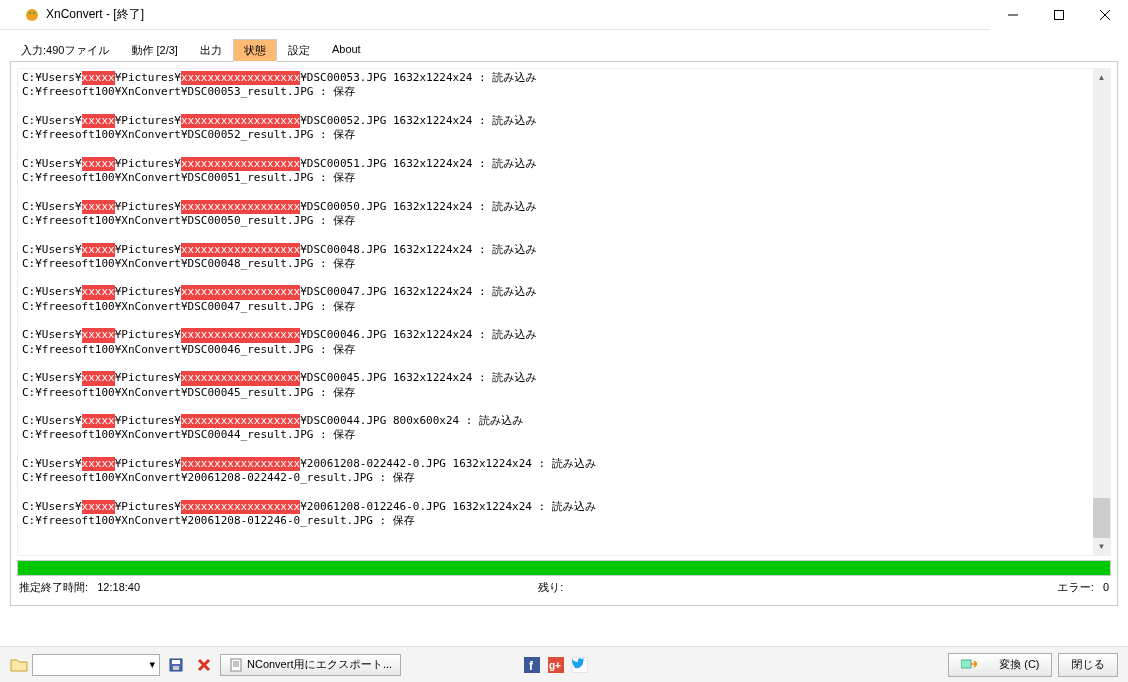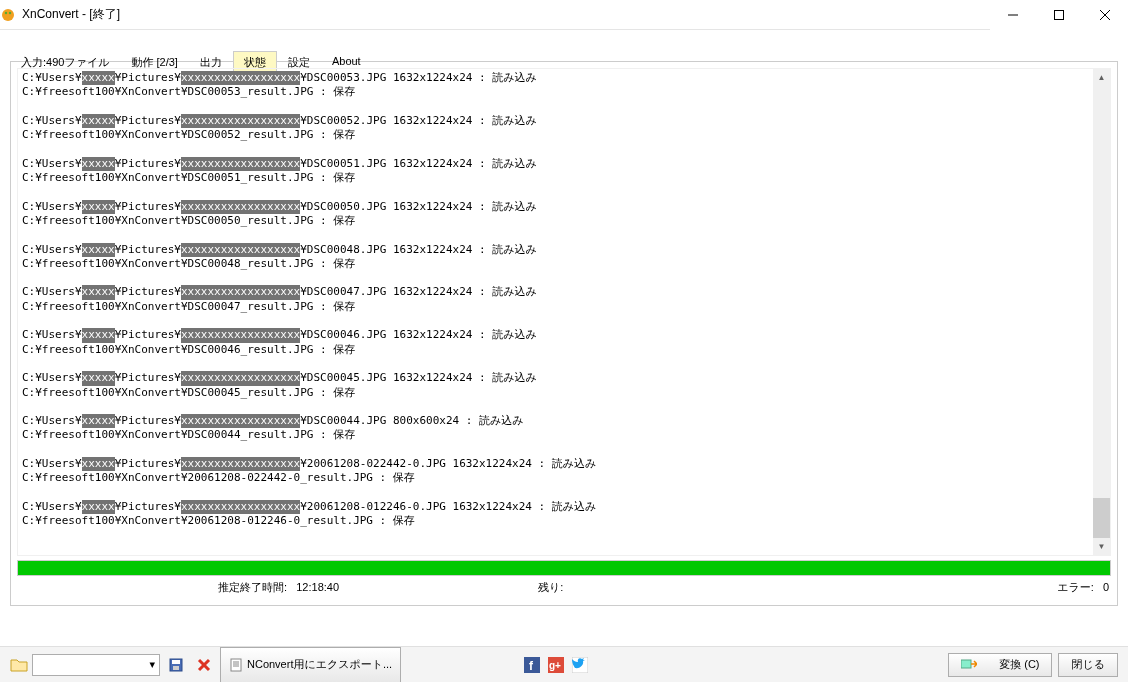--- a/index.html
+++ b/index.html
@@ -1,47 +1,47 @@
 <!DOCTYPE html>
 <html><head>
 <meta charset="utf-8">
 <style>
 * { box-sizing: border-box; margin: 0; padding: 0; }
 body { font-family: "Meiryo", "MS Gothic", sans-serif; font-size: 11px; background: #fff; width: 1128px; height: 682px; overflow: hidden; }
-.titlebar { height: 30px; display: flex; align-items: center; padding-left: 0; border-bottom: 1px solid #e5e5e5; }
+.titlebar { height: 30px; display: flex; align-items: center; padding-left: 24px; border-bottom: 1px solid #e5e5e5; }
 .titlebar-icon { width: 16px; height: 16px; margin-right: 6px; }
 .titlebar-title { flex: 1; font-size: 12px; }
 .titlebar-controls { display: flex; height: 100%; }
 .titlebar-btn { width: 46px; height: 30px; display: flex; align-items: center; justify-content: center; background: #fff; }
 .main-area { padding: 8px 10px 2px 10px; }
 .tabs { display: flex; border-bottom: 1px solid #ccc; }
-.tab { padding: 3px 10px; border: 1px solid transparent; border-bottom: none; cursor: pointer; font-size: 11px; position: relative; top: 13px; }
-.tab.active { border: 1px solid #ccc; border-bottom: 1px solid #fff; background: #fef9c3; }
+.tab { padding: 3px 10px; border: 1px solid transparent; border-bottom: none; cursor: pointer; font-size: 11px; position: relative; top: 1px; }
+.tab.active { border: 1px solid #ccc; border-bottom: 1px solid #fff; background: #fdba74; }
 .content-frame { border: 1px solid #ccc; border-top: none; padding: 6px; }
 .log-area { position: relative; height: 488px; border: 1px solid #f0f0f0; }
 .log-text { height: 100%; padding: 2px 4px; font-size: 11px; line-height: 1.3; overflow-y: hidden; white-space: pre-wrap; font-family: "MS Gothic", monospace; }
 .log-scrollbar { position: absolute; right: 0; top: 0; width: 17px; height: 100%; background: #f0f0f0; display: flex; flex-direction: column; }
 .scroll-arrow { height: 17px; display: flex; align-items: center; justify-content: center; font-size: 8px; color: #606060; }
 .scroll-track { flex: 1; position: relative; }
 .scroll-thumb { position: absolute; bottom: 0; width: 100%; height: 40px; background: #cdcdcd; }
 .progress-bar { height: 16px; background: #00c800; margin-top: 4px; border: 1px solid #ccc; }
 .status-row { display: flex; padding: 4px 2px; font-size: 11px; }
-.status-left { flex: 1; text-align: center; }
+.status-left { flex: 1; }
 .status-mid { flex: 1; text-align: left; }
 .status-right { text-align: center; }
 .bottom-bar { position: absolute; bottom: 0; left: 0; right: 0; height: 36px; border-top: 1px solid #e0e0e0; display: flex; align-items: center; padding: 0 10px; background: #f4f4f4; gap: 4px; }
 .folder-icon { width: 18px; height: 16px; }
 .dropdown { width: 128px; height: 22px; border: 1px solid #adadad; background: #fff; display: flex; align-items: center; justify-content: flex-end; padding-right: 4px; }
 .tool-btn { width: 24px; height: 22px; display: flex; align-items: center; justify-content: center; }
-.export-btn { height: 36px; border: 1px solid #adadad; background: linear-gradient(#fff,#e8e8e8); padding: 0 8px; display: flex; align-items: center; gap: 4px; font-size: 11px; }
+.export-btn { height: 22px; border: 1px solid #adadad; background: linear-gradient(#fff,#e8e8e8); padding: 0 8px; display: flex; align-items: center; gap: 4px; font-size: 11px; }
 .social-icons { display: flex; gap: 8px; position: absolute; left: 50%; transform: translateX(-40px); }
 .social-icon { width: 16px; height: 16px; }
 .right-buttons { margin-left: auto; display: flex; gap: 6px; }
 .std-btn { height: 24px; border: 1px solid #adadad; background: linear-gradient(#fff,#e8e8e8); padding: 0 12px; display: flex; align-items: center; gap: 22px; font-size: 11px; cursor: pointer; }
-.redacted { background: #737373; color: #fff; display: inline-block; }
+.redacted { background: #ef4444; color: #fff; display: inline-block; }
 </style>
 </head>
 <body>
 
 <div class="titlebar">
   <span class="titlebar-icon">
     <svg viewBox="0 0 16 16">
         <circle cx="8" cy="8" r="6" fill="#f0a020"></circle>
         <circle cx="6" cy="6" r="1.2" fill="#5a3"></circle>
         <circle cx="10" cy="6" r="1.2" fill="#5a3"></circle>

